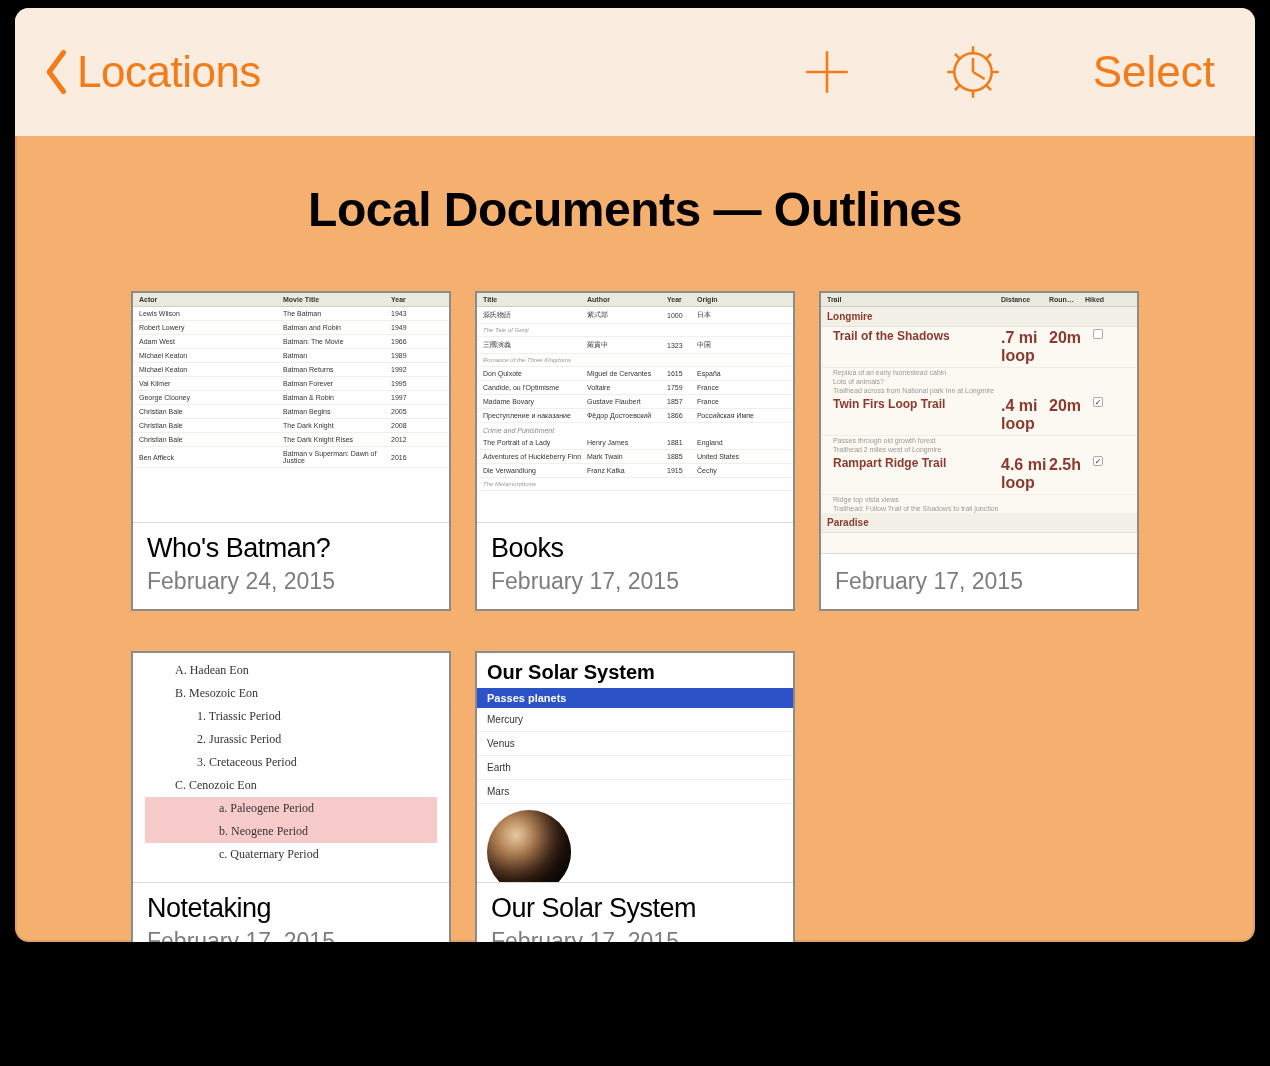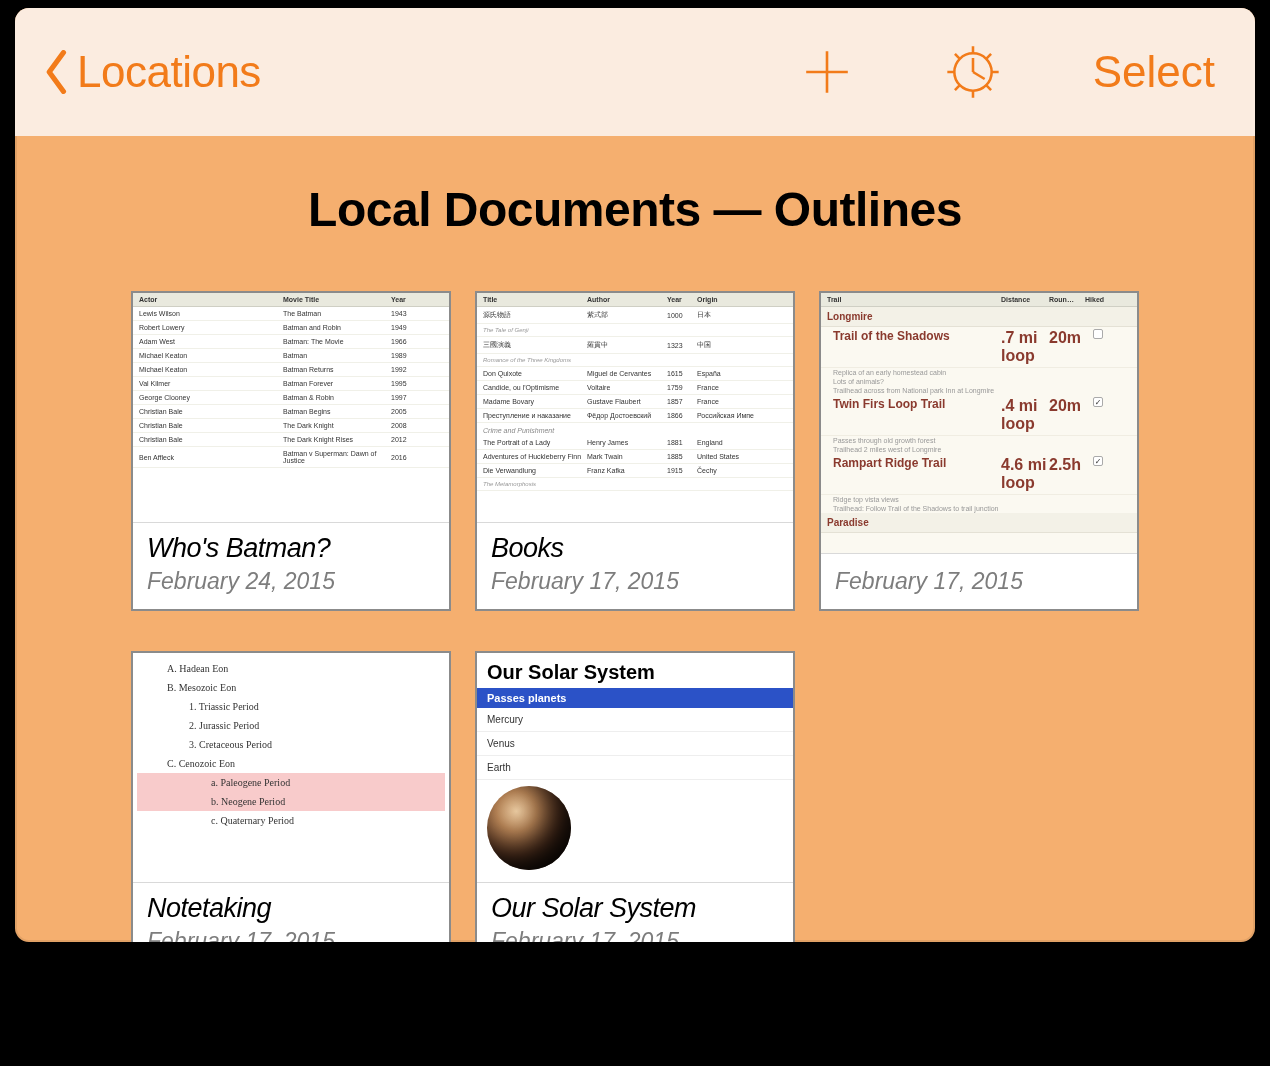--- a/index.html
+++ b/index.html
@@ -83,21 +83,20 @@
   }
   .doc-preview {
     flex: 1;
     border-bottom: 1px solid #d9d9d9;
     overflow: hidden;
     position: relative;
   }
   .doc-footer {
     padding: 10px 30px 14px 14px;
     background: #fff;
-    font-style: italic;
   }
   .doc-title {
     font-size: 27px;
     font-weight: 400;
     color: #000;
     letter-spacing: -0.5px;
     white-space: nowrap; overflow: hidden; text-overflow: ellipsis;
   }
   .doc-date {
     font-size: 23px;
@@ -165,22 +164,22 @@
     padding: 4px 6px;
     border-bottom: 1px solid #e4e1d5;
   }
   .hk-trail-name { font-weight:700; color:#8a3a2e; font-size:12px; }
   .hk-desc { font-size:7px; color:#999; padding: 1px 0 1px 12px; }
   .hk-row { display:flex; padding:2px 0; border-bottom:1px solid #f0ede2; align-items:flex-start; }
   .hk-check { width:10px; height:10px; border:1px solid #aaa; border-radius:2px; display:flex; align-items:center; justify-content:center; font-size:8px; color:#333; background:#fff; }
 
   
   .nt {
-    font-size: 10px;
-    padding: 6px 4px;
+    font-size: 12px;
+    padding: 6px 12px;
     background: #fff;
     font-family: Georgia, serif;
   }
   .nt-item { padding: 4px 10px 4px 0; color:#333; }
   .nt-sel { background: #f8cbcb; }
   .nt-lv1 { padding-left: 30px; }
   .nt-lv2 { padding-left: 52px; }
   .nt-lv3 { padding-left: 74px; }
 
   
@@ -491,20 +490,21 @@
       </div>
 
       <div class="doc">
         <div class="doc-preview ss">
           <div class="ss-title">Our Solar System</div>
           <div class="ss-bar">Passes planets</div>
           <div id="ss-rows">
               <div class="ss-row">Mercury</div>
               <div class="ss-row">Venus</div>
               <div class="ss-row">Earth</div>
+              <div class="ss-row">Mars</div>
             </div>
           <div class="ss-planet"></div>
         </div>
         <div class="doc-footer">
           <div class="doc-title">Our Solar System</div>
           <div class="doc-date">February 17, 2015</div>
         </div>
       </div>
 
     </div>

